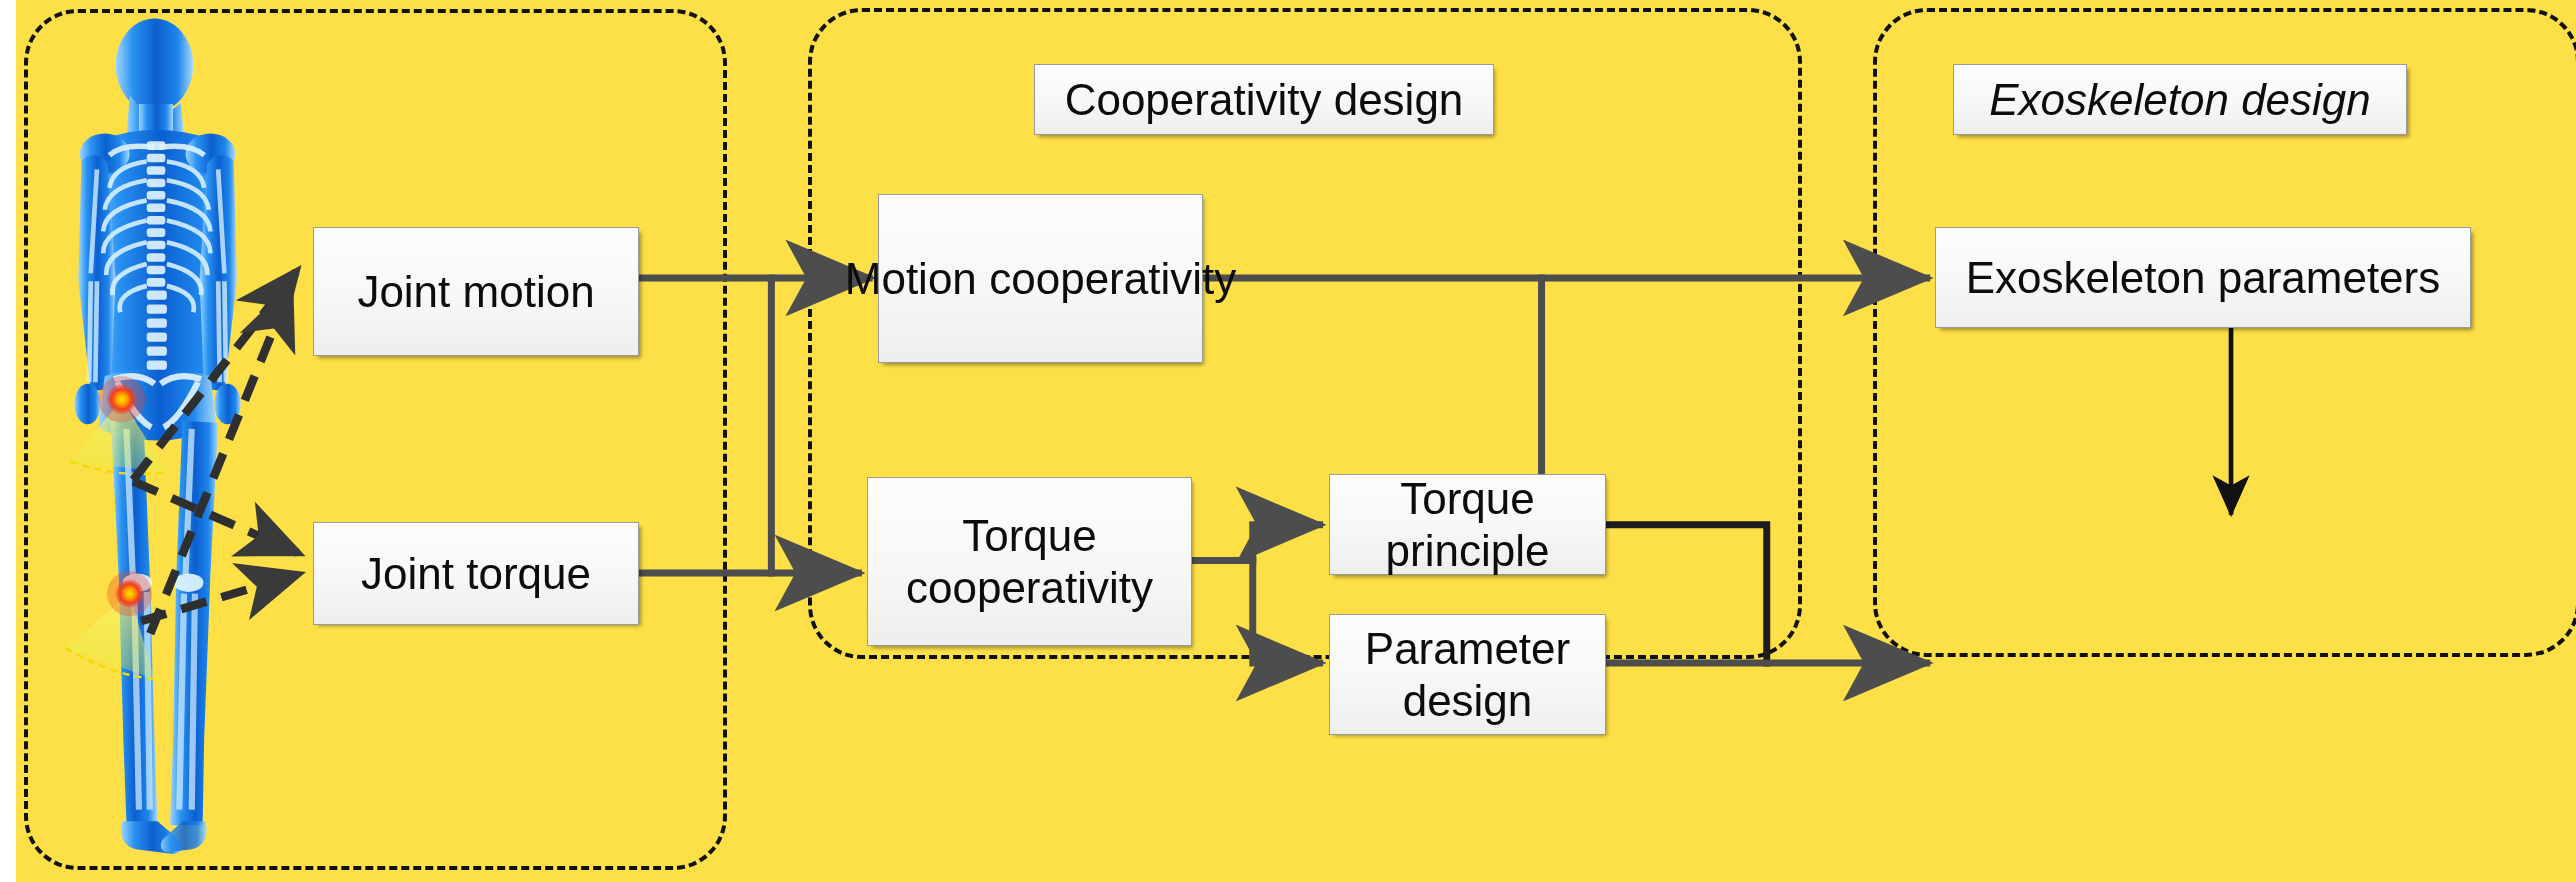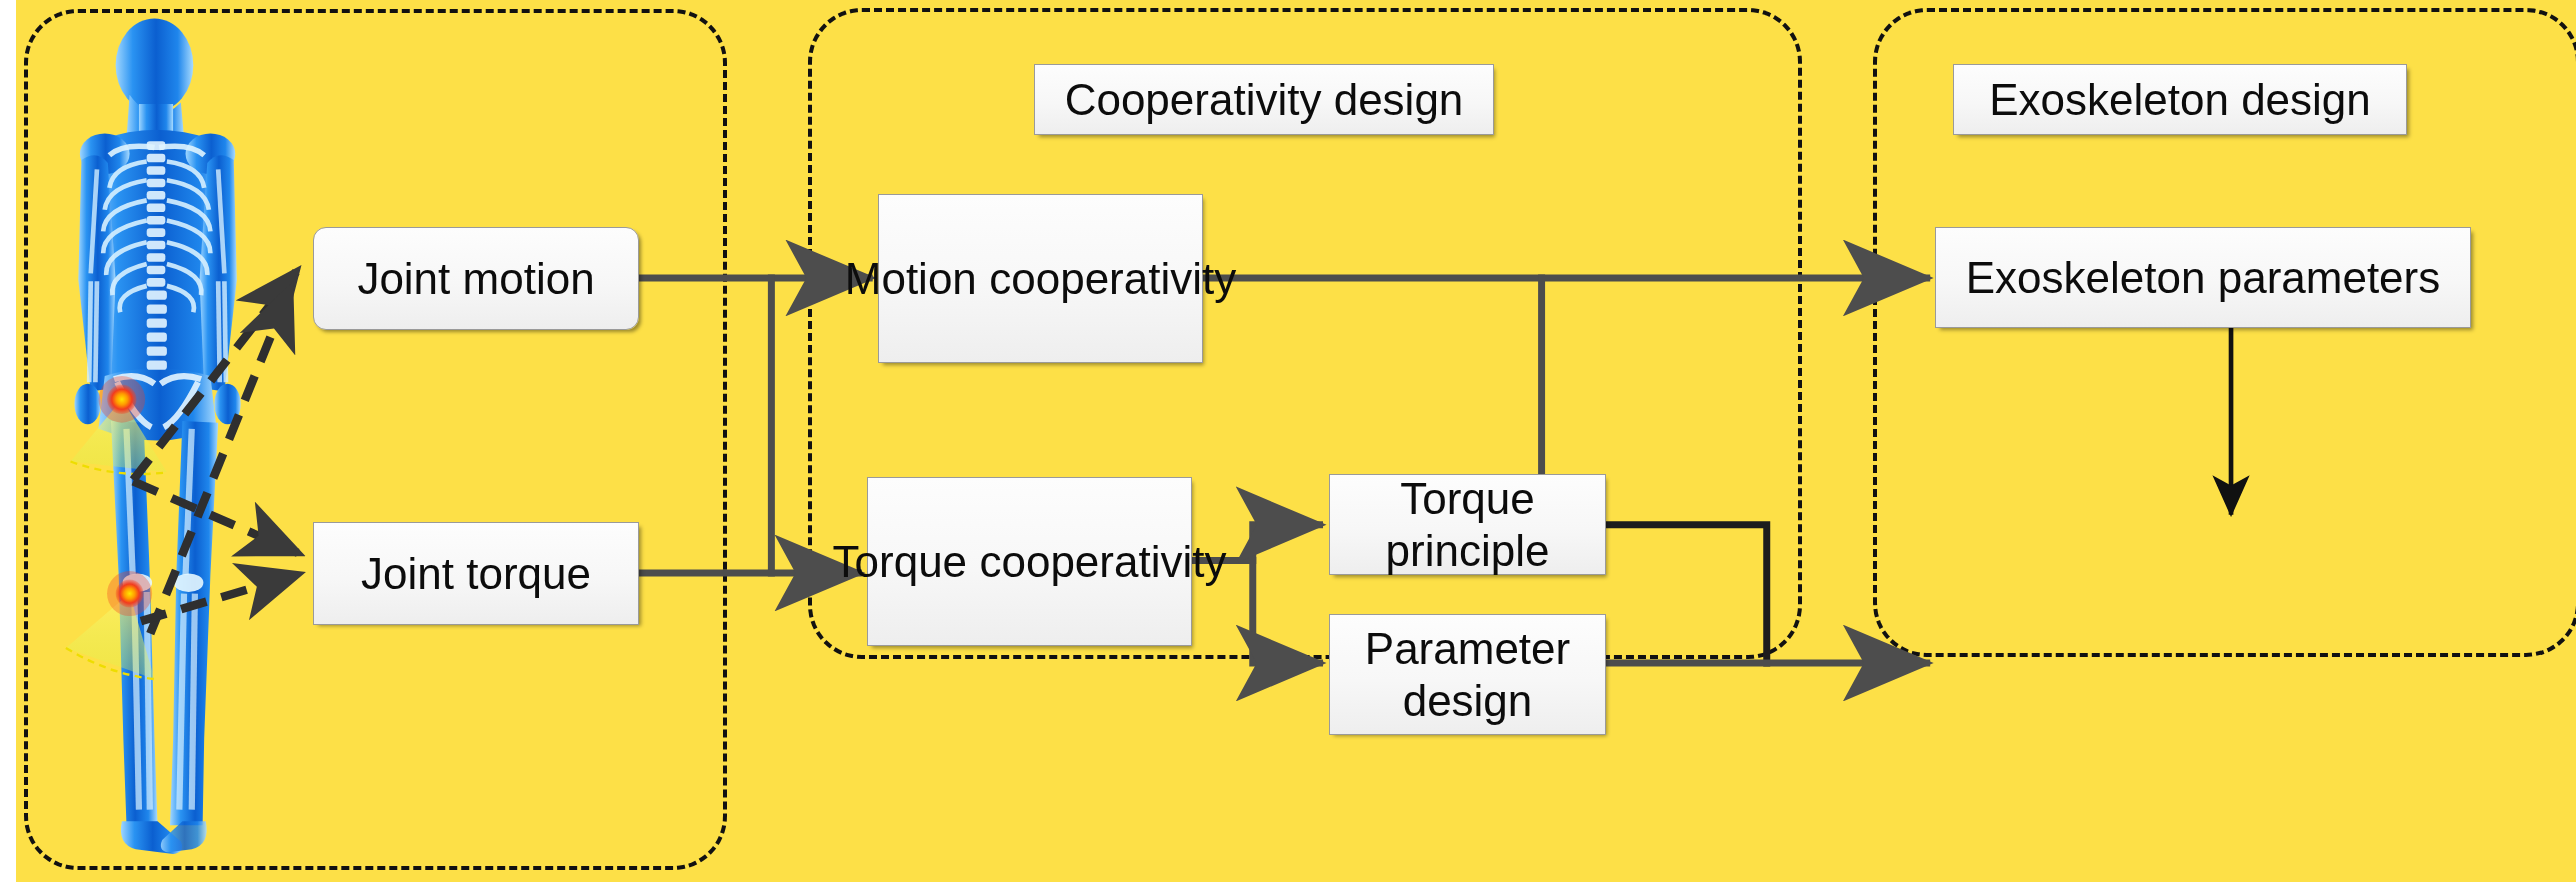--- a/index.html
+++ b/index.html
@@ -235,38 +235,38 @@
 
     <g stroke="#111111" fill="none" stroke-width="6" stroke-linecap="square">
       <path d="M2852 420 L2852 660" marker-end="url(#ahk)"></path>
     </g>
   </svg>
 
   <div class="box title-box" style="left:1018px;top:64px;width:460px;height:71px;">
     <span>Cooperativity design</span>
   </div>
 
-  <div class="box title-box" style="left:1937px;top:64px;width:454px;height:71px;">
+  <div class="box title-box" style="left:1937px;top:64px;width:454px;height:71px;font-style:italic;">
     <span>Exoskeleton design</span>
   </div>
 
-  <div class="box node-box" style="left:297px;top:227px;width:326px;height:103px;border-radius:13px;">
+  <div class="box node-box" style="left:297px;top:227px;width:326px;height:129px;">
     <span>Joint motion</span>
   </div>
 
   <div class="box node-box" style="left:297px;top:522px;width:326px;height:103px;">
     <span>Joint torque</span>
   </div>
 
   <div class="box node-box" style="left:862px;top:194px;width:325px;height:169px;flex-direction:row;">
     <span>Motion</span>
     <span>cooperativity</span>
   </div>
 
-  <div class="box node-box" style="left:851px;top:477px;width:325px;height:169px;flex-direction:row;">
+  <div class="box node-box" style="left:851px;top:477px;width:325px;height:169px;flex-direction:column;">
     <span>Torque</span>
     <span>cooperativity</span>
   </div>
 
   <div class="box node-box" style="left:1313px;top:474px;width:277px;height:101px;">
     <span>Torque principle</span>
   </div>
 
   <div class="box node-box" style="left:1313px;top:614px;width:277px;height:121px;">
     <span>Parameter design</span>

